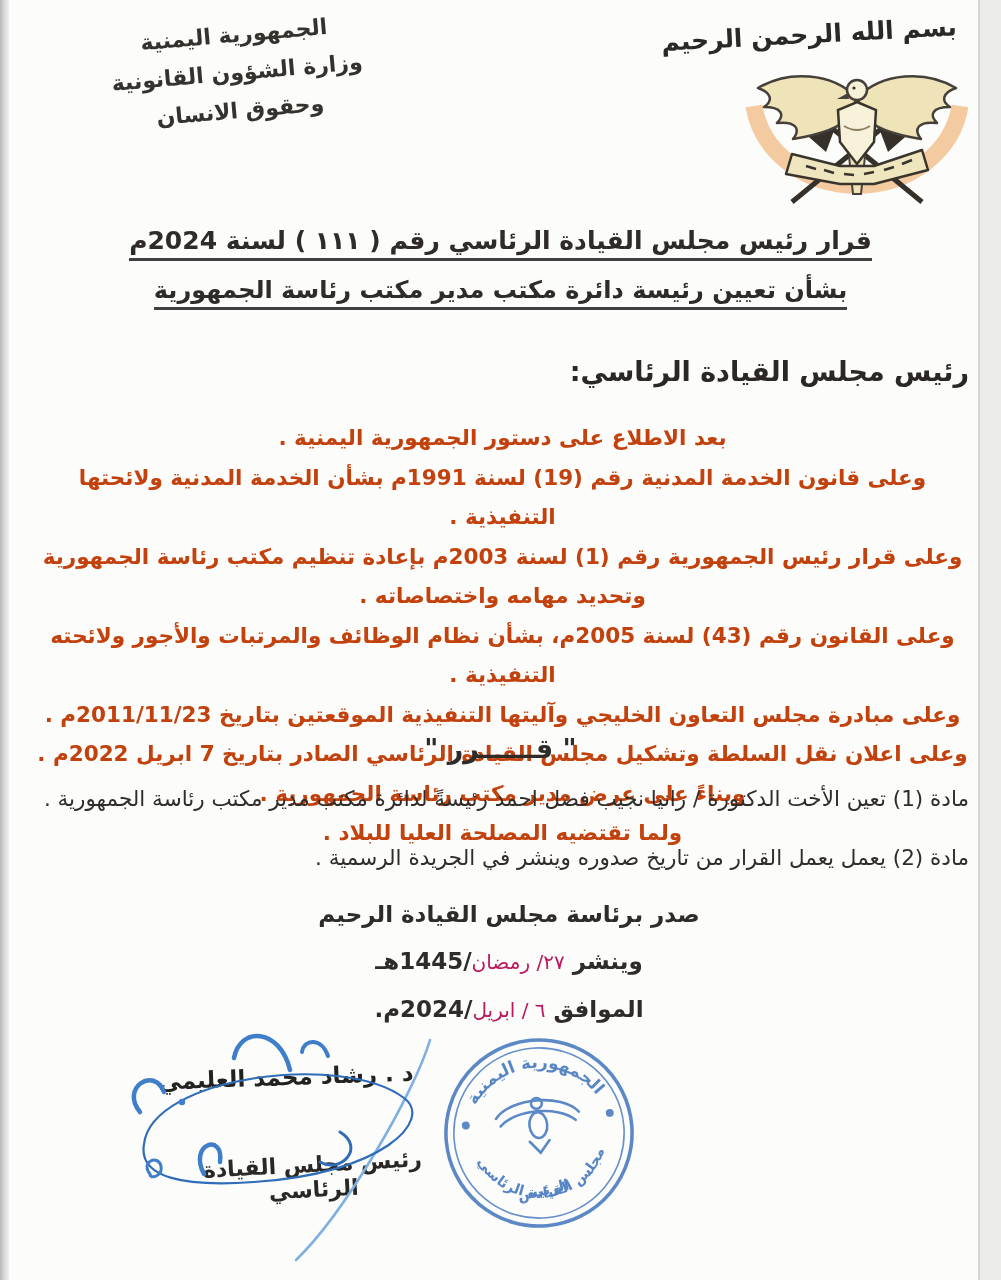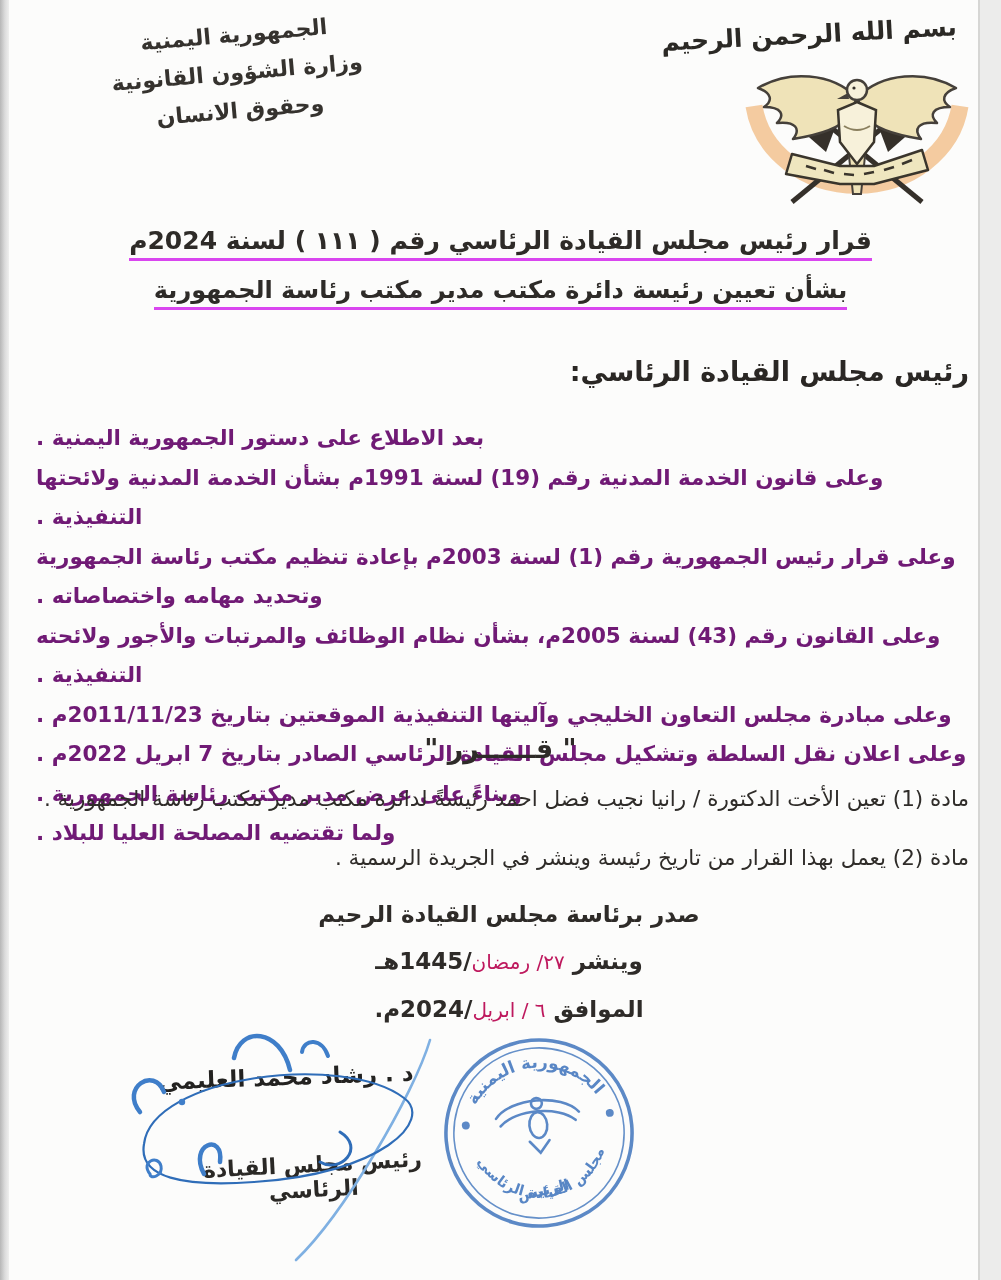--- a/index.html
+++ b/index.html
@@ -19,25 +19,25 @@
   .basmala{
     position:absolute;right:42px;top:20px;width:300px;text-align:center;
     transform:rotate(-3deg);font-weight:700;font-size:25px;color:#2b2925;
   }
   .emblem{position:absolute;left:740px;top:52px;width:234px;height:160px;}
   .stamp{position:absolute;left:438px;top:1034px;width:202px;height:198px;transform:rotate(-5deg);}
   .sig-scribble{position:absolute;left:82px;top:1012px;width:375px;height:268px;pointer-events:none;}
   .title{position:absolute;left:0;right:0;top:226px;text-align:center;font-weight:700;}
   .title .t1{font-size:25px;}
   .title .t2{font-size:24px;}
-  .title .u{display:inline-block;border-bottom:3px solid #d946ef;padding-bottom:3px;}
+  .title .u{display:inline-block;border-bottom:3px solid #404040;padding-bottom:3px;}
   .title .t2{margin-top:15px;}
   .salutation{position:absolute;right:32px;top:356px;font-weight:700;font-size:27px;color:#2a2724;}
   .preamble{position:absolute;right:32px;left:36px;top:418px;
-    font-weight:700;font-size:21.5px;line-height:39.5px;text-align:left;color:#701a75;}
+    font-weight:700;font-size:21.5px;line-height:39.5px;text-align:center;color:#c2410c;}
   .decree-word{position:absolute;left:0;right:0;top:733px;text-align:center;
     font-weight:700;font-size:27px;letter-spacing:1px;color:#2e2b28;}
   .article{position:absolute;right:32px;left:36px;font-weight:400;font-size:21.5px;color:#2f2c29;text-align:right;}
   .article.a1{top:786px;}
   .article.a2{top:845px;}
   .issuance{position:absolute;right:252px;width:480px;top:891px;text-align:center;
     font-weight:700;font-size:23px;line-height:47px;color:#2e2b28;}
   .hand{font-weight:400;color:#be185d;font-size:20px;letter-spacing:1px;}
   .sig-name{position:absolute;left:148px;top:1064px;width:276px;text-align:center;
     transform:rotate(-2deg);font-weight:700;font-size:23px;color:#232220;}
@@ -113,21 +113,21 @@
   </div>
 
   <div class="decree-word">" قــــــرر "</div>
 
   <div class="article a1">
     <span>مادة (1)</span>
     <span>تعين الأخت الدكتورة / رانيا نجيب فضل احمد رئيسةً لدائرة مكتب مدير مكتب رئاسة الجمهورية .</span>
   </div>
   <div class="article a2">
     <span>مادة (2)</span>
-    <span>يعمل بهذا القرار من تاريخ رئيسة وينشر في الجريدة الرسمية .</span>
+    <span>يعمل يعمل القرار من تاريخ صدوره وينشر في الجريدة الرسمية .</span>
   </div>
 
   <div class="issuance">
     <div>صدر برئاسة مجلس القيادة الرحيم</div>
     <div>
       <span>وينشر</span>
       <span class="hand">٢٧/ رمضان</span><span>/1445هـ</span>
     </div>
     <div>
       <span>الموافق</span>

